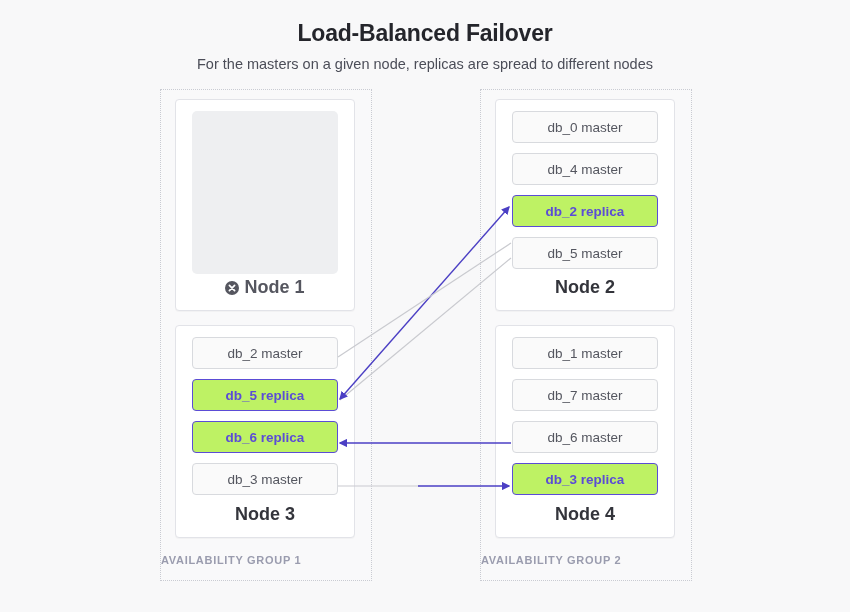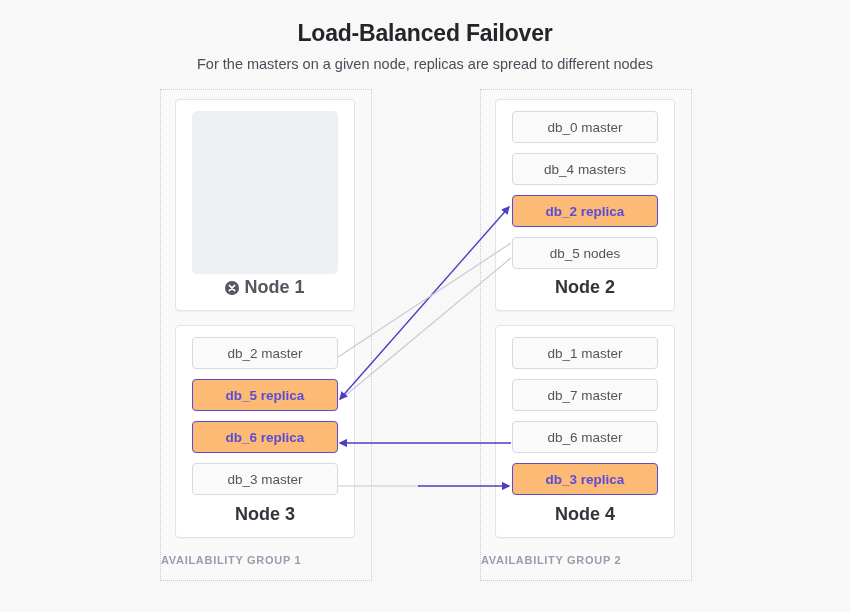--- a/index.html
+++ b/index.html
@@ -100,21 +100,21 @@
     font-size: 13.5px;
     margin-bottom: 10px;
   }
   .db.master {
     background: #fafafa;
     border: 1px solid #d8dade;
     color: #54565f;
     font-weight: normal;
   }
   .db.replica {
-    background: #fdba74;
+    background: #bef264;
     border: 1.6px solid #5b4cd6;
     color: #5b4cd6;
     font-weight: bold;
   }
   .db.placeholder {
     height: 163px;
     background: #eeeff1;
     border: none;
     border-radius: 5px;
     margin-bottom: 0;
@@ -183,23 +183,23 @@
           <path d="M4.4 4.4 L9.6 9.6 M9.6 4.4 L4.4 9.6" stroke="#ffffff" stroke-width="1.7" stroke-linecap="round"></path>
         </svg>
       </span>
       <span>Node 1</span>
     </div>
   </div>
 
   <div class="node node-top node-right">
     <div class="node-body">
       <div class="db master">db_0 master</div>
-      <div class="db master">db_4 masters</div>
+      <div class="db master">db_4 master</div>
       <div class="db replica">db_2 replica</div>
-      <div class="db master">db_5 nodes</div>
+      <div class="db master">db_5 master</div>
     </div>
     <div class="node-label">
       <span>Node 2</span>
     </div>
   </div>
 
   <div class="node node-bottom node-left">
     <div class="node-body">
       <div class="db master">db_2 master</div>
       <div class="db replica">db_5 replica</div>

